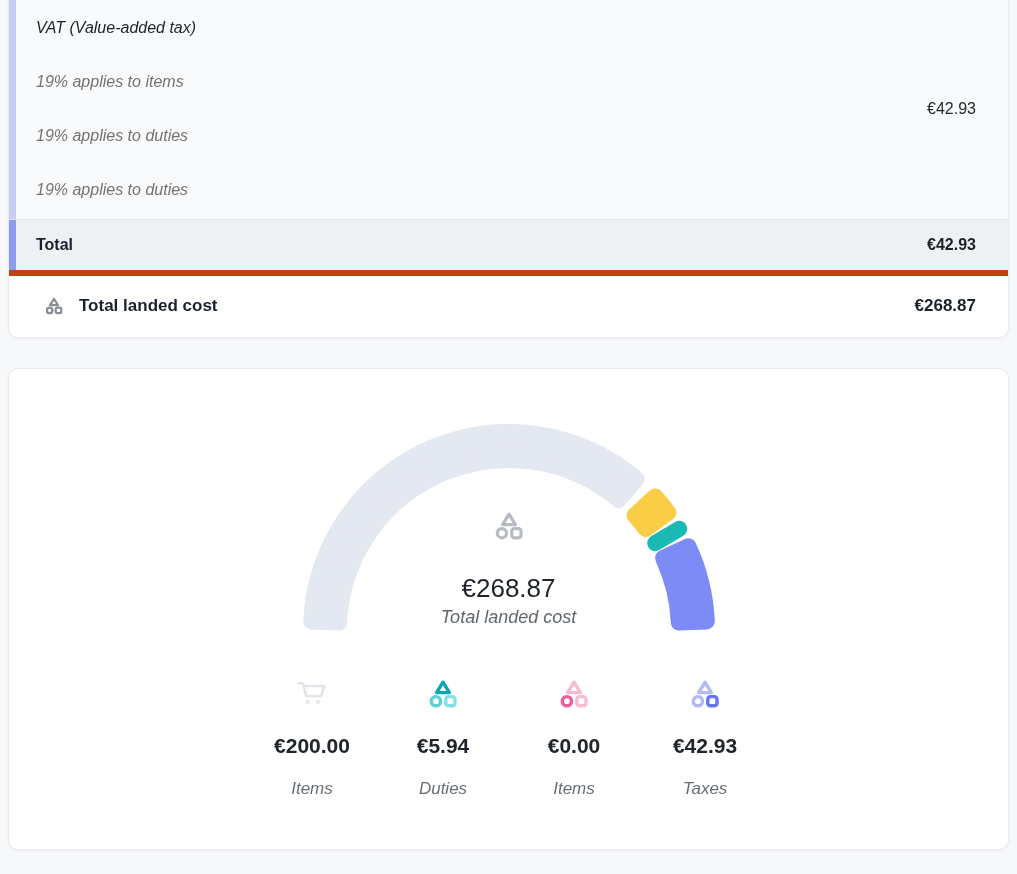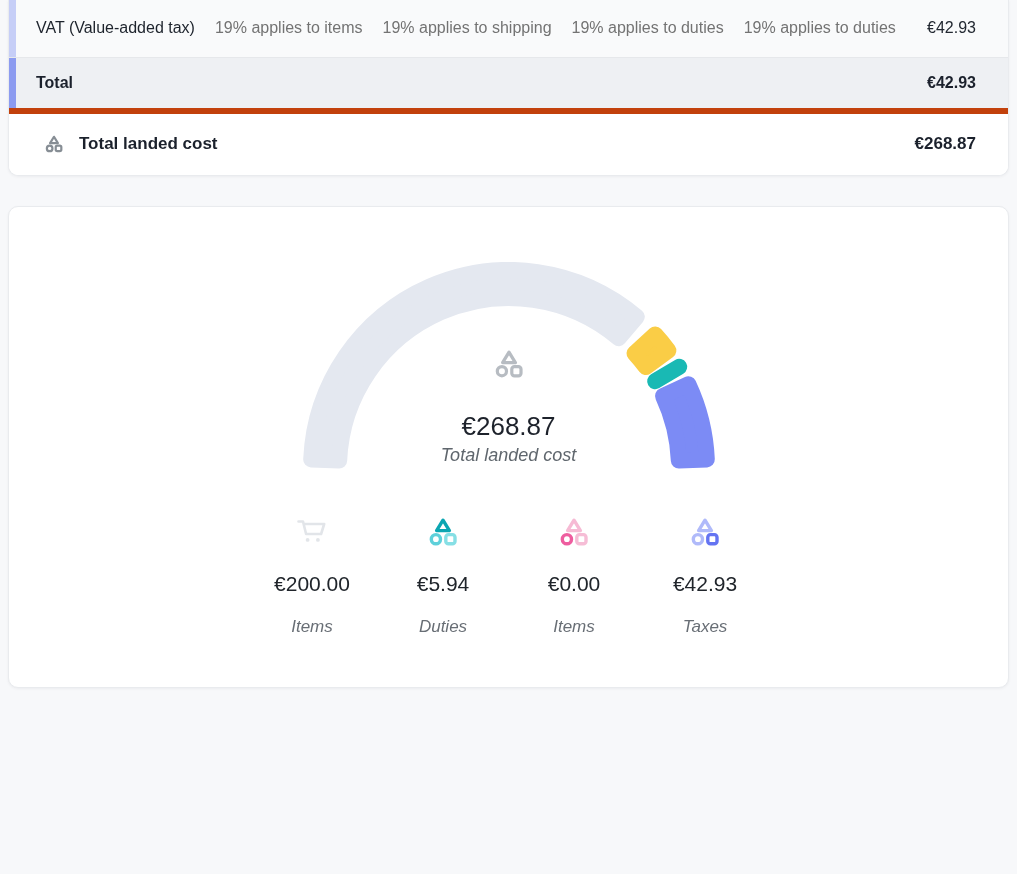--- a/index.html
+++ b/index.html
@@ -24,21 +24,21 @@
   .tax-group{
     position:relative;
     display:flex;align-items:center;
     background:#f9fafb;
     padding:15px 32px 17px 27px;
   }
   .tax-group::before{
     content:"";position:absolute;left:0;top:0;bottom:0;width:7px;
     background:#c6cef7;
   }
-  .tax-lines{flex:1;display:flex;flex-direction:row;gap:20px;font-size:16px;line-height:25px;}
+  .tax-lines{flex:1;display:flex;flex-direction:column;gap:29px;font-size:16px;line-height:25px;font-style:italic;}
   .tax-title{font-weight:500;color:#1d232c;}
   .tax-line{font-weight:400;color:#737373;}
   .tax-amount{font-size:16px;color:#222831;}
 
   .total-row{
     position:relative;
     display:flex;justify-content:space-between;align-items:center;
     background:#eef0f3;
     border-top:1px solid rgba(0,0,0,.03);
     border-bottom:6px solid #c2410c;
@@ -67,35 +67,34 @@
     position:absolute;left:0;right:0;top:84px;
     display:flex;flex-direction:column;align-items:center;
     pointer-events:none;
   }
   .gauge-value{margin-top:24px;font-size:26px;line-height:32px;font-weight:500;color:#1d222b;}
   .gauge-caption{margin-top:3px;font-size:18px;font-style:italic;color:#5f666d;}
 
   .legend{display:flex;justify-content:center;margin-top:40px;}
   .legend-item{width:131px;display:flex;flex-direction:column;align-items:center;}
   .legend-icon{height:36px;display:flex;align-items:center;}
-  .legend-value{margin-top:22px;font-size:21px;font-weight:400;color:#20252b;}
+  .legend-value{margin-top:22px;font-size:21px;font-weight:700;color:#20252b;}
   .legend-label{margin-top:21px;font-size:17px;font-style:italic;color:#686e75;}
 </style>
 </head>
 <body>
 
 <div class="page">
 
   <section class="card card-tax">
 
     <div class="tax-group">
       <div class="tax-lines">
         <div class="tax-title">VAT (Value-added tax)</div>
         <div class="tax-line">19% applies to items</div>
-        <div class="tax-line">19% applies to shipping</div>
         <div class="tax-line">19% applies to duties</div>
         <div class="tax-line">19% applies to duties</div>
       </div>
       <div class="tax-amount">€42.93</div>
     </div>
 
     <div class="total-row">
       <span>Total</span>
       <span>€42.93</span>
     </div>

